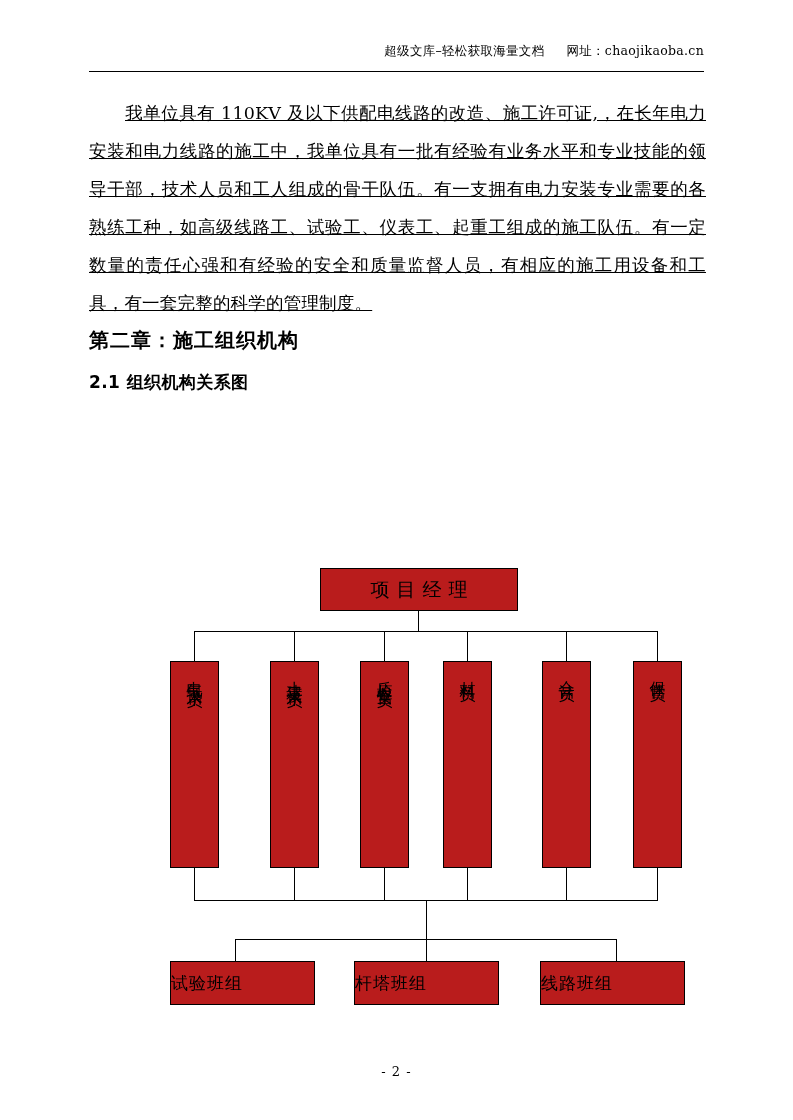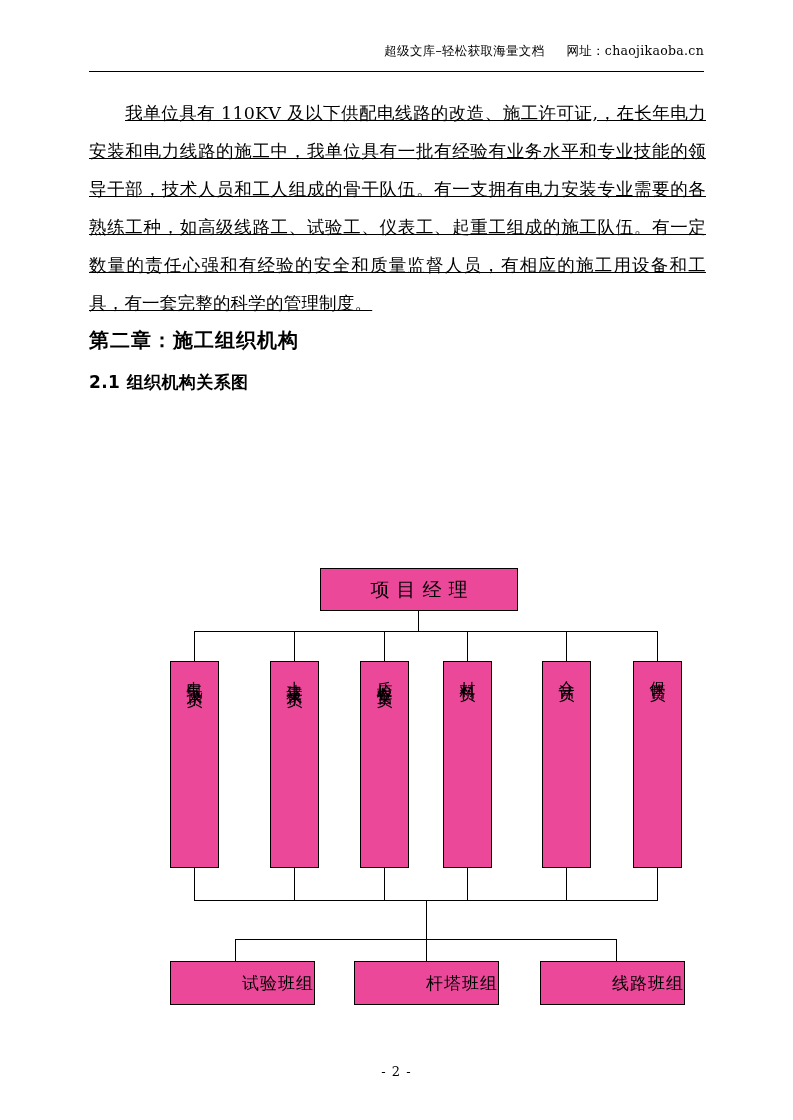--- a/index.html
+++ b/index.html
@@ -106,21 +106,21 @@
     width: 793px;
     height: 1120px;
     pointer-events: none;
   }
   .org-chart > * { pointer-events: auto; }
 
   .node {
     position: absolute;
     border: 1.3px solid #000;
     box-sizing: border-box;
-    background: #ec4899;
+    background: #b91c1c;
   }
 
   .node-top {
     left: 320px;
     top: 568px;
     width: 198px;
     height: 43px;
     display: flex;
     align-items: center;
     justify-content: center;
@@ -153,21 +153,21 @@
     line-height: 26px;
     font-family: "DejaVu Serif", "Liberation Serif", serif;
   }
 
   .node-bottom {
     top: 961px;
     width: 145px;
     height: 44px;
     display: flex;
     align-items: center;
-    justify-content: flex-end;
+    justify-content: flex-start;
   }
   .node-bottom .label {
     font-size: 17px;
     letter-spacing: 1px;
     font-family: "DejaVu Serif", "Liberation Serif", serif;
   }
 
   .line {
     position: absolute;
     background: #000;

